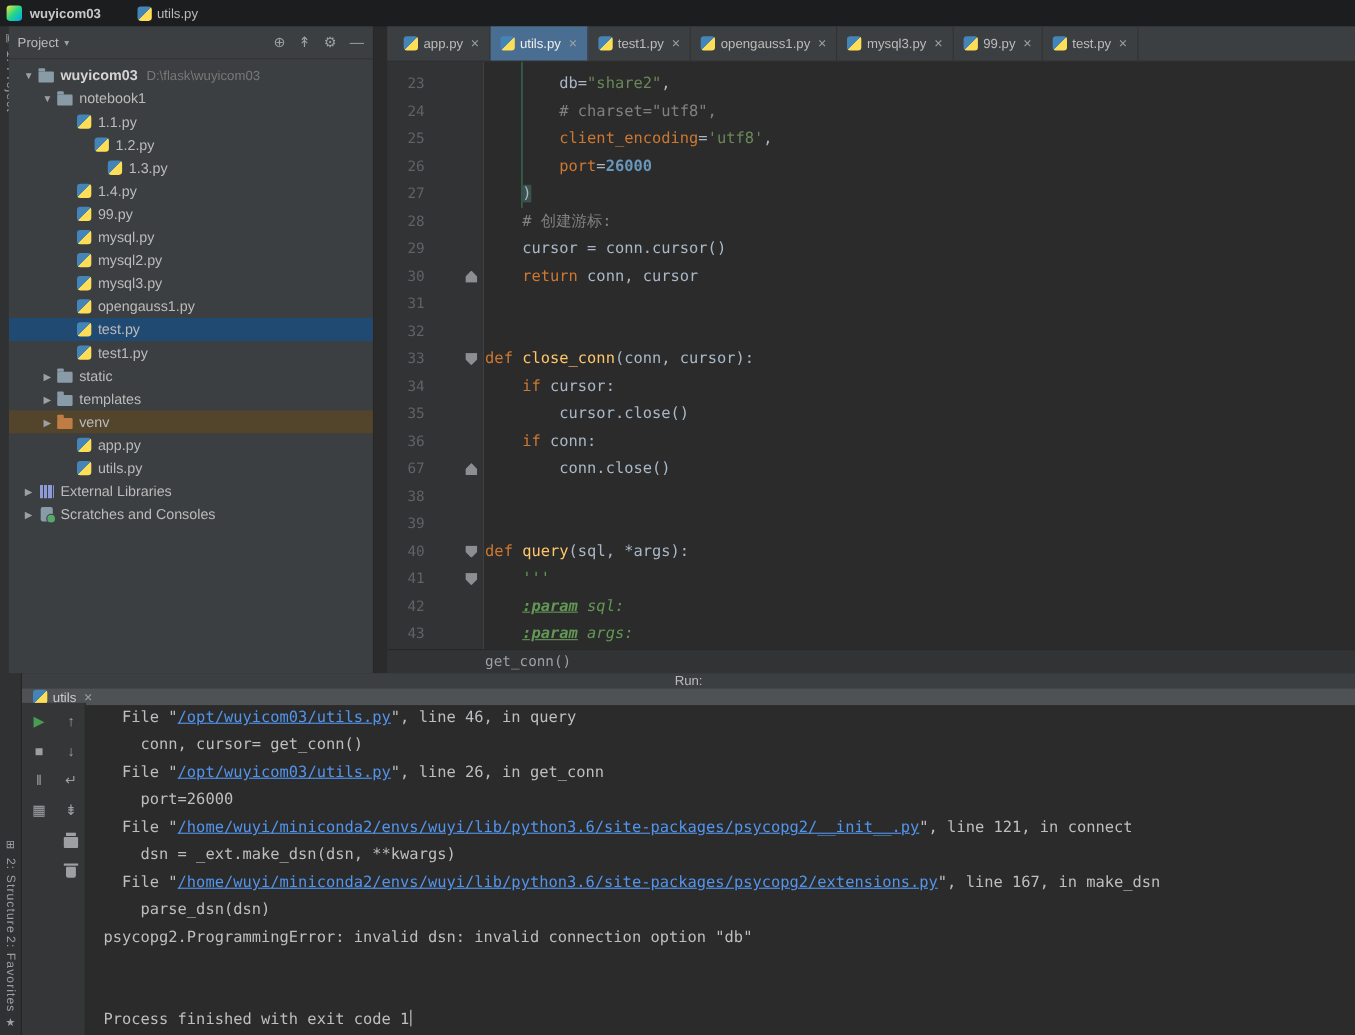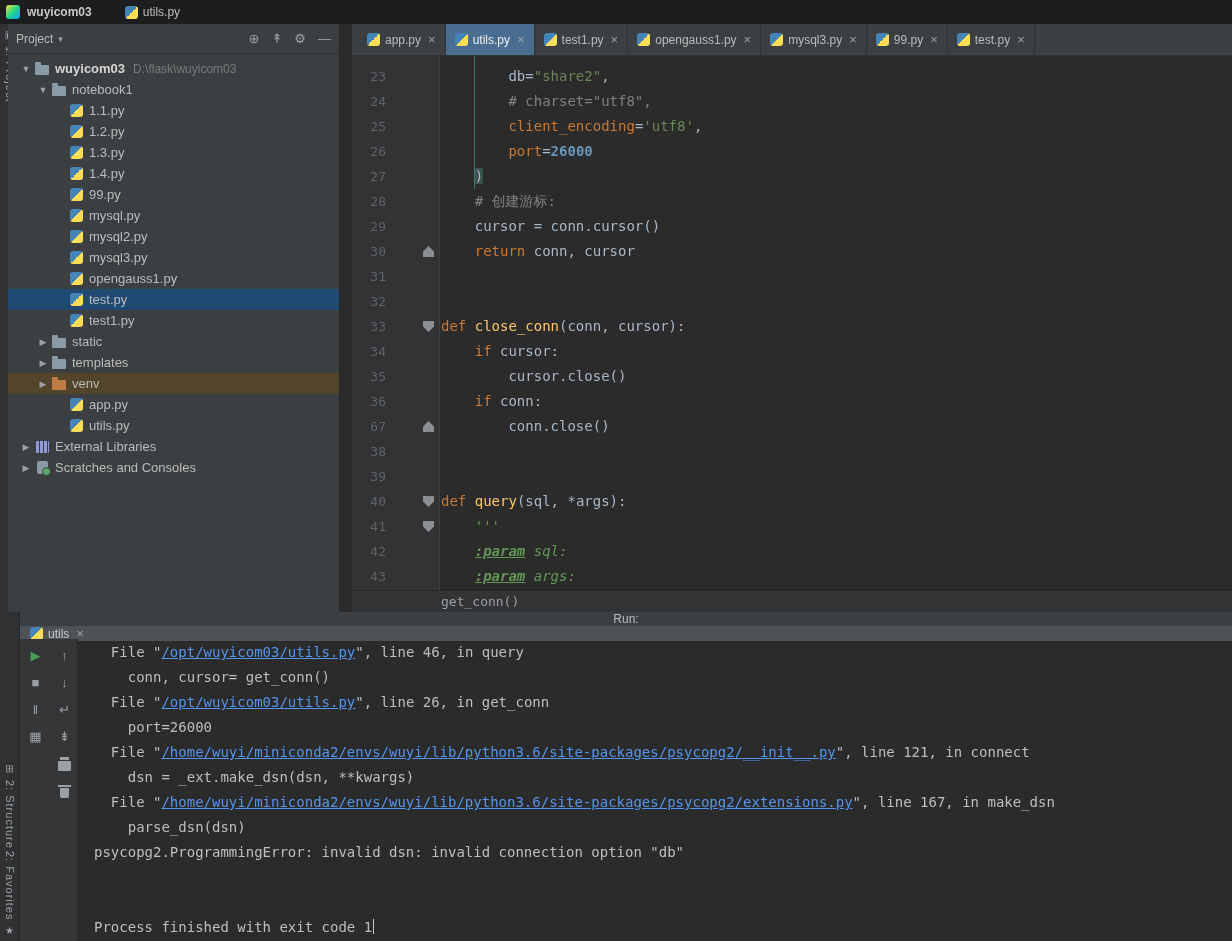--- a/index.html
+++ b/index.html
@@ -179,28 +179,28 @@
           </span>
           <span class="tree-label">notebook1</span>
         </div>
         <div class="tree-row" style="padding-left: 44px;">
           <span class="tree-arrow"></span>
           <span class="tree-icon-slot">
             <span class="icon-python"></span>
           </span>
           <span class="tree-label">1.1.py</span>
         </div>
-        <div class="tree-row" style="padding-left: 44px;">
+        <div class="tree-row" style="padding-left: 60px;">
           <span class="tree-arrow"></span>
           <span class="tree-icon-slot">
             <span class="icon-python"></span>
           </span>
           <span class="tree-label">1.2.py</span>
         </div>
-        <div class="tree-row" style="padding-left: 44px;">
+        <div class="tree-row" style="padding-left: 72px;">
           <span class="tree-arrow"></span>
           <span class="tree-icon-slot">
             <span class="icon-python"></span>
           </span>
           <span class="tree-label">1.3.py</span>
         </div>
         <div class="tree-row" style="padding-left: 44px;">
           <span class="tree-arrow"></span>
           <span class="tree-icon-slot">
             <span class="icon-python"></span>

